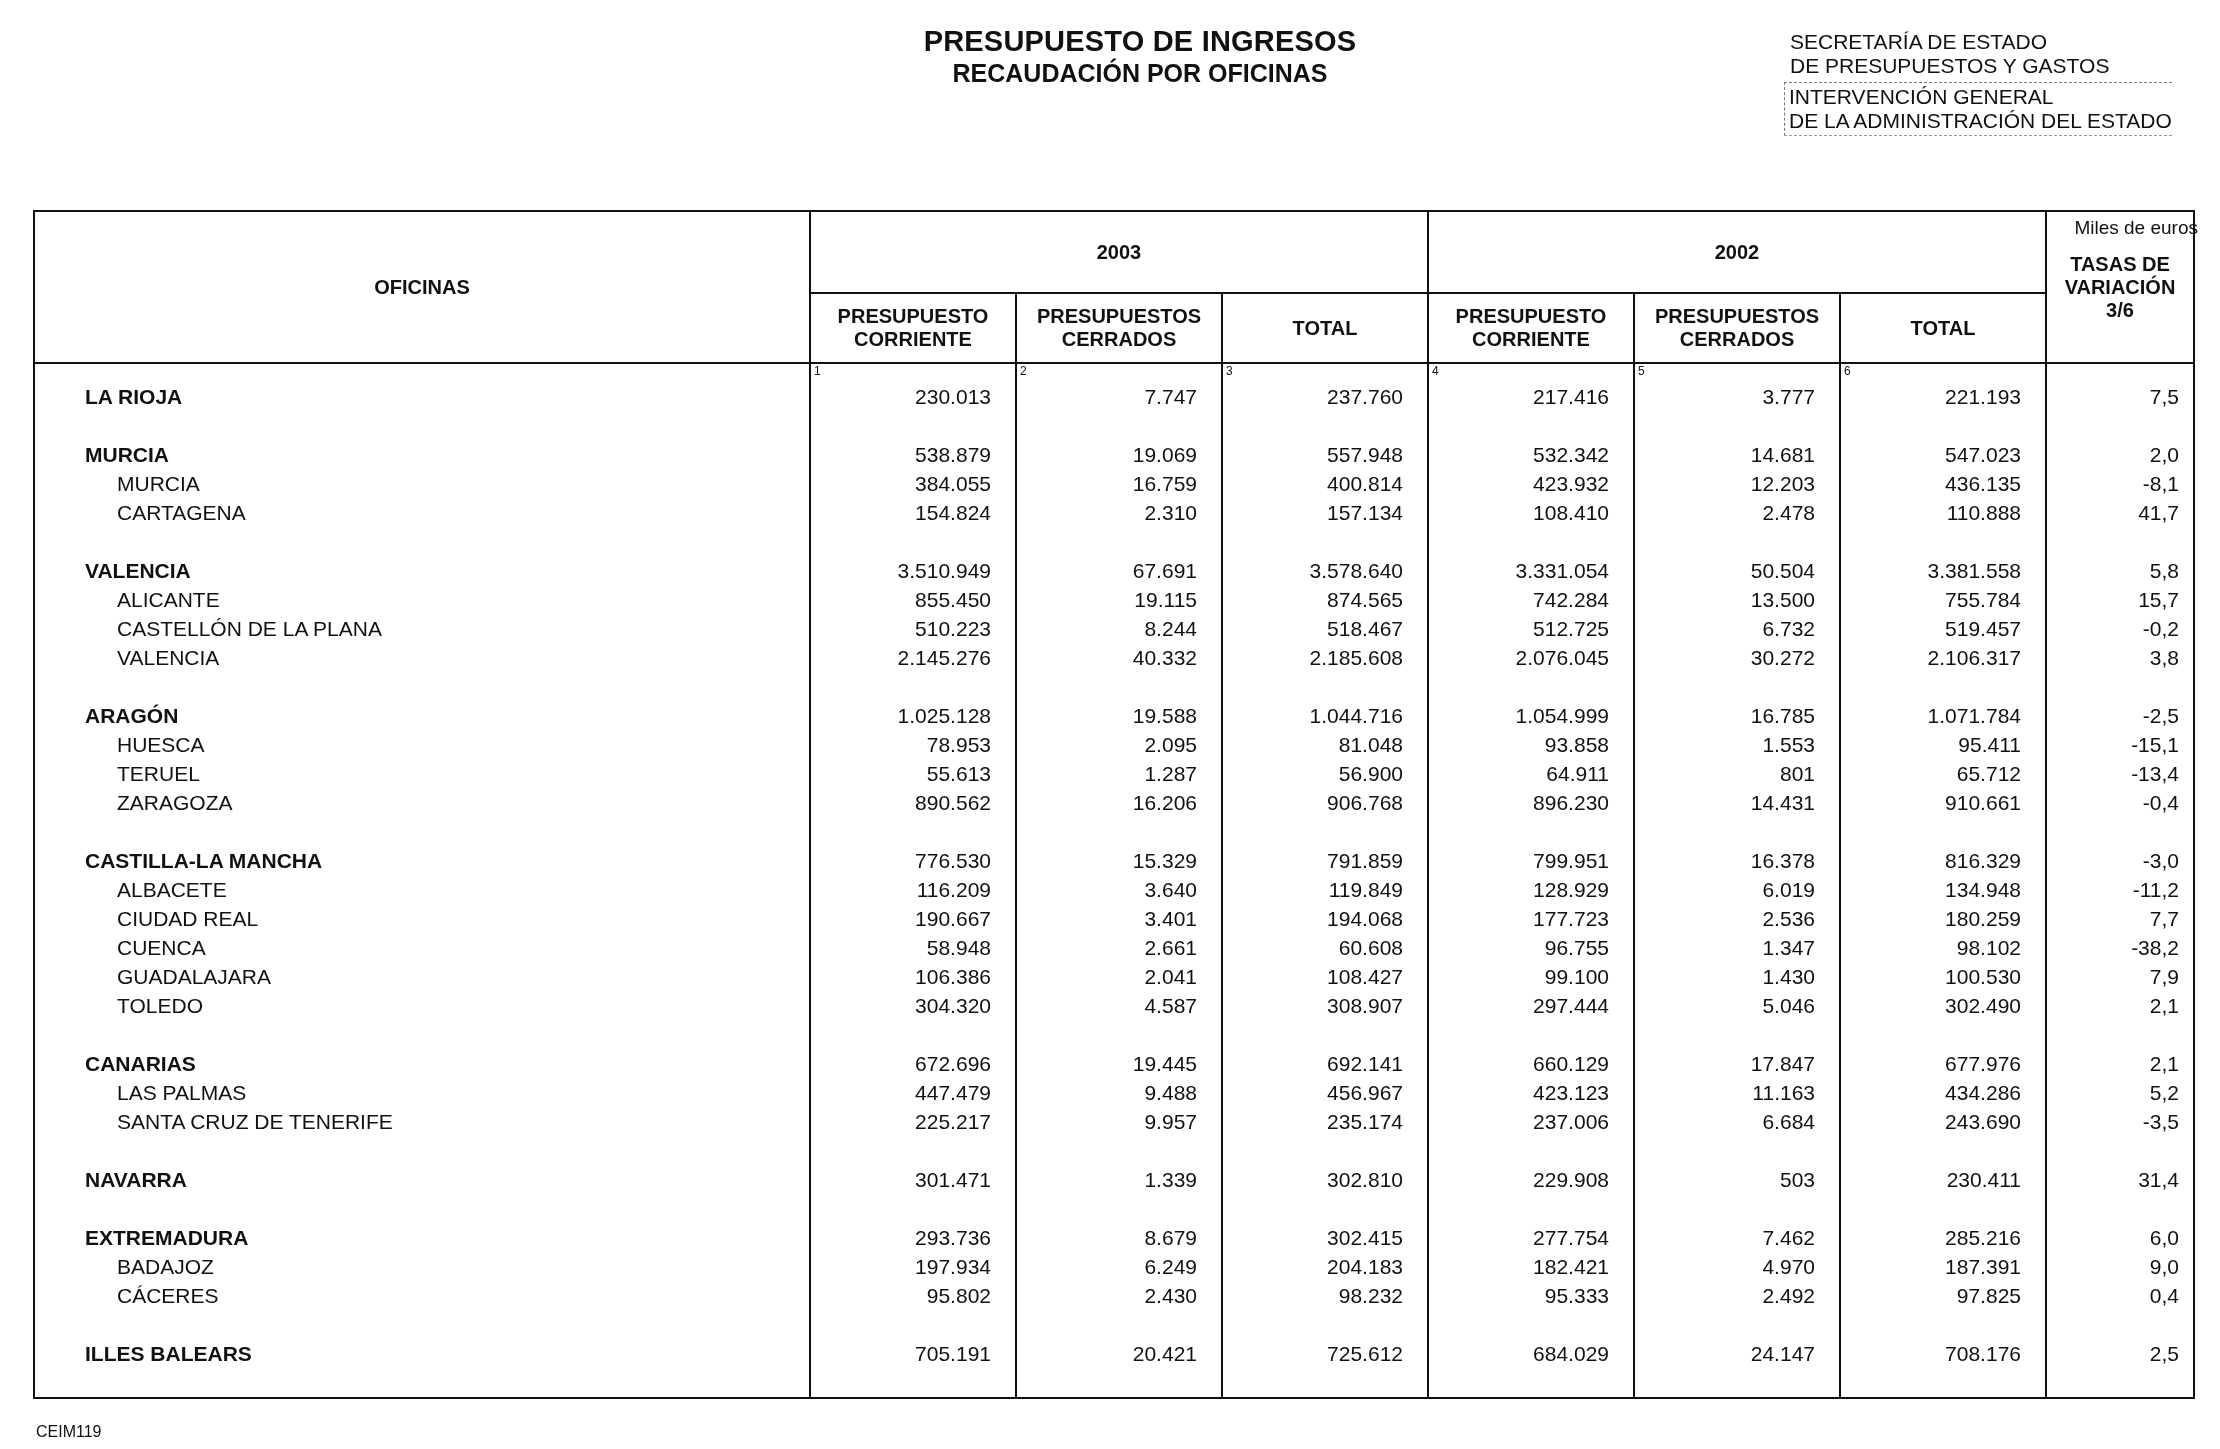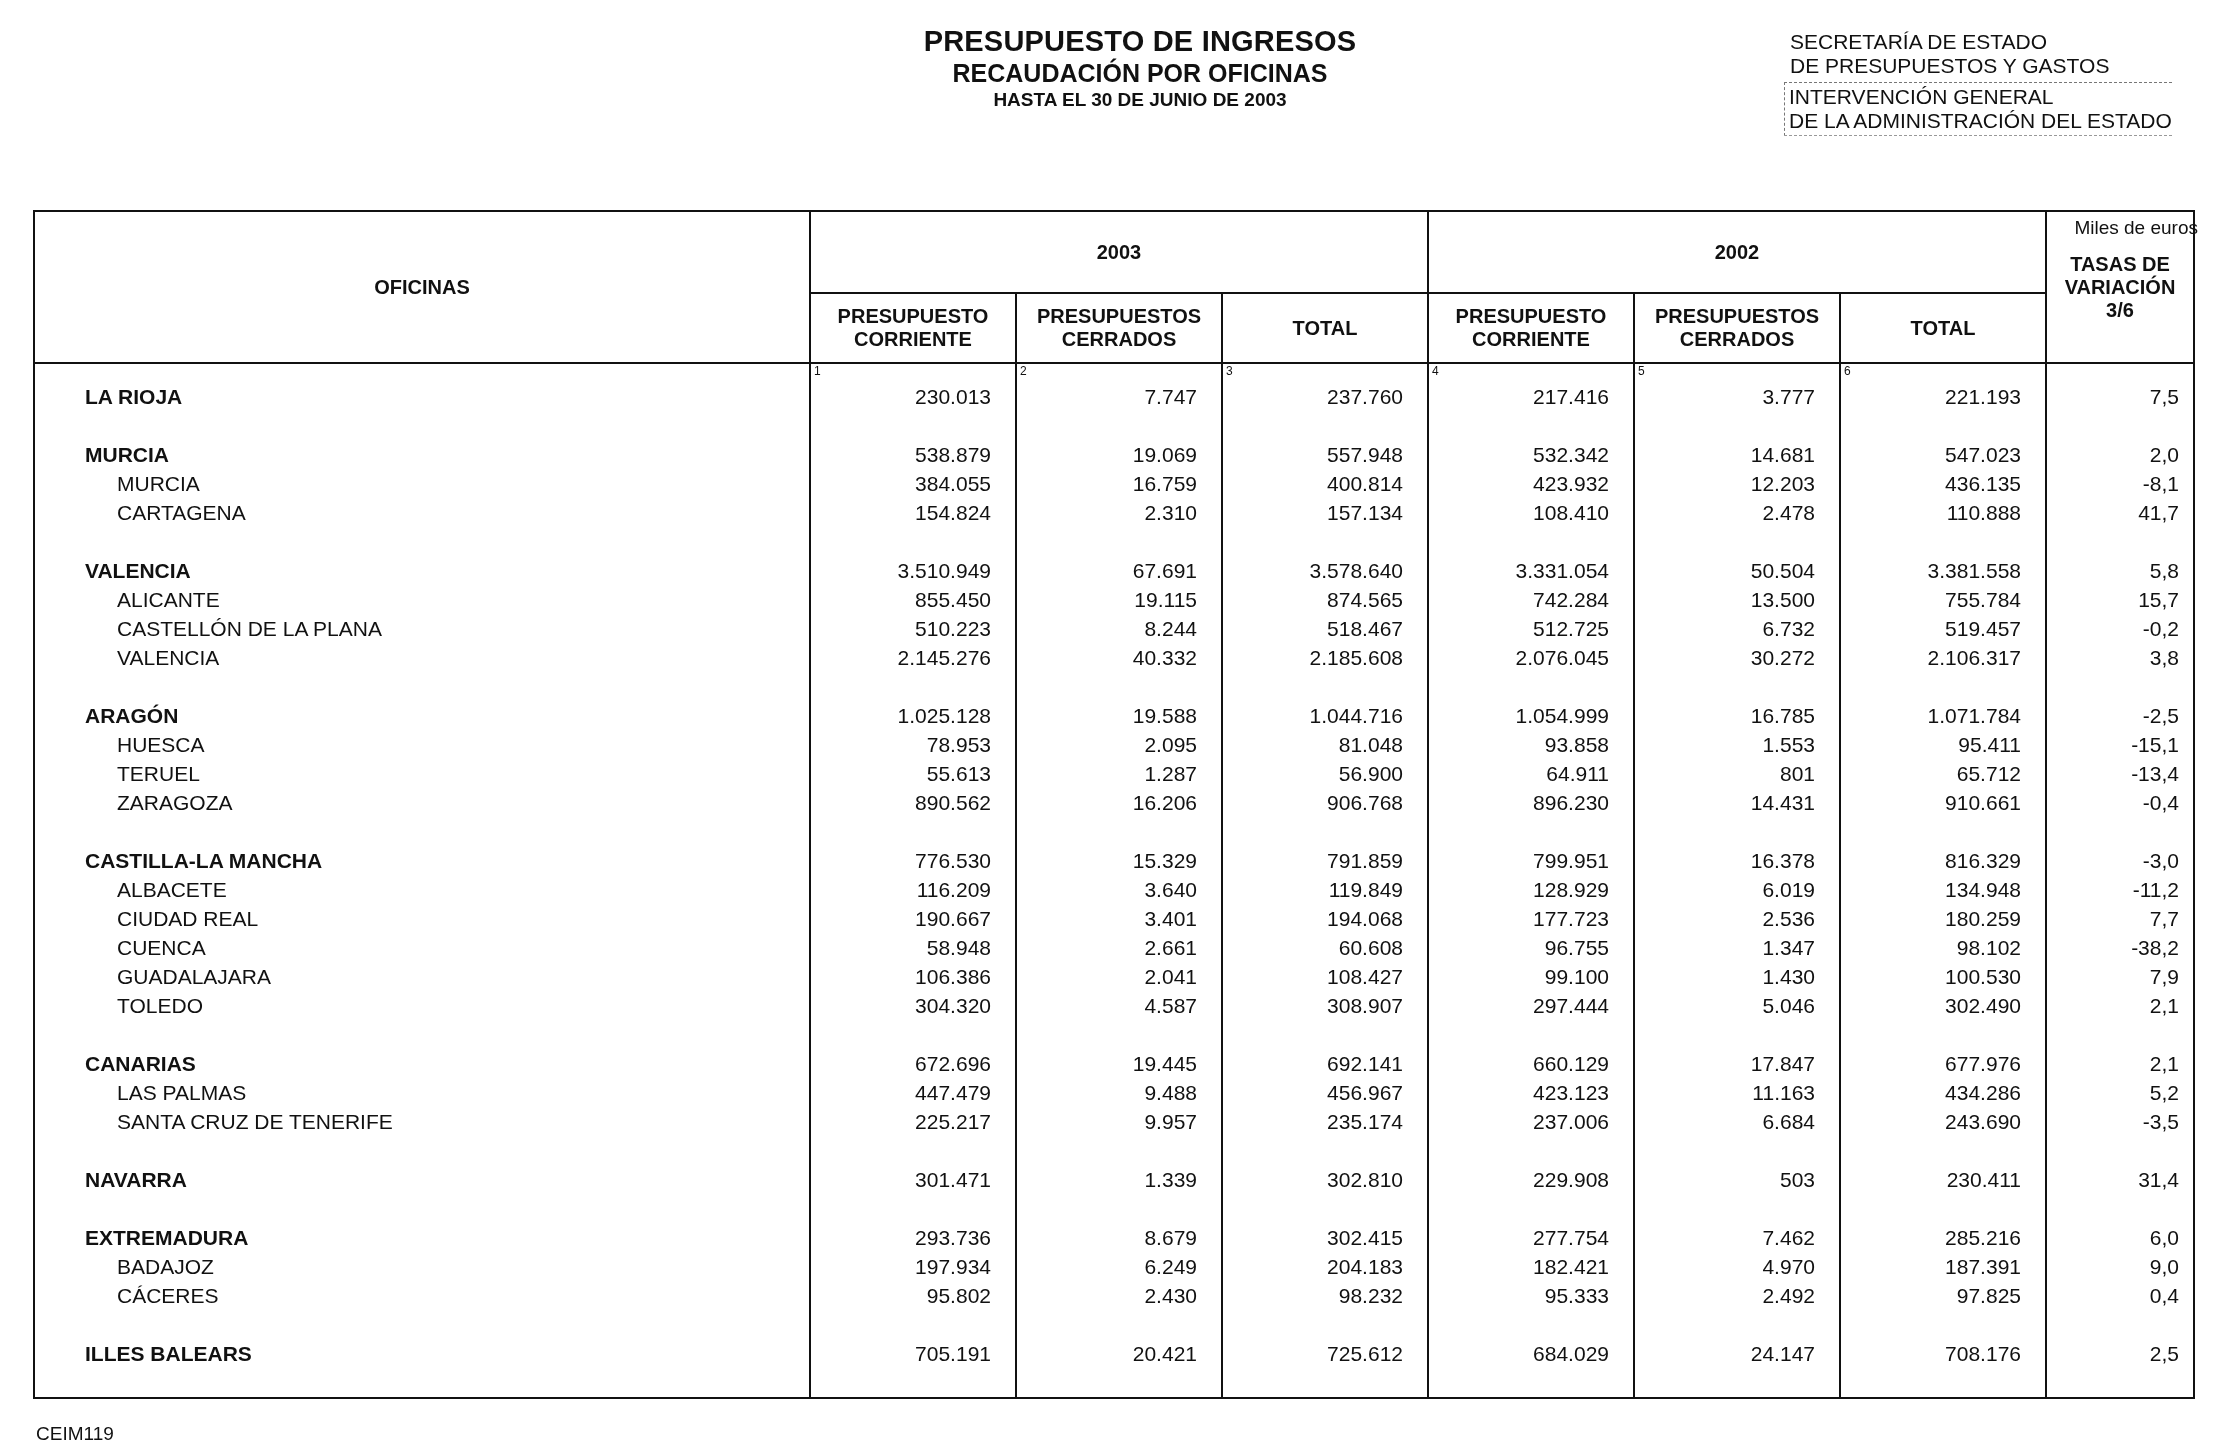--- a/index.html
+++ b/index.html
@@ -18,29 +18,28 @@
   thead th { border-top: 2px solid #111; border-bottom: 2px solid #111; font-weight: bold; font-size: 20px; text-align: center; vertical-align: middle; }
   tbody td { font-size: 21px; line-height: 29px; }
   tbody tr:last-child td { border-bottom: 2px solid #111; }
   td.name { padding-left: 50px; margin-top: 36px; }
   td.name.sub { padding-left: 82px; }
   td.name.main { font-weight: bold; }
   td.num { text-align: right; padding-right: 24px; }
   td.rate { text-align: right; padding-right: 14px; }
   tr.spacer td { height: 29px; }
   tr.idx td { height: 18px; font-size: 12px; line-height: 14px; vertical-align: top; padding-left: 3px; }
-  .footer { position: absolute; left: 36px; top: 1423px; font-size: 19px; }
+  .footer { position: absolute; left: 36px; top: 1423px; font-size: 16px; }
 </style>
 </head>
 <body>
 
 <div class="title-block">
   <div class="t1">PRESUPUESTO DE INGRESOS</div>
   <div class="t2">RECAUDACIÓN POR OFICINAS</div>
-  <div class="t3">HASTA EL 30 DE JUNIO DE 2003</div>
 </div>
 
 <div class="org-block">
   <div>SECRETARÍA DE ESTADO</div>
   <div>DE PRESUPUESTOS Y GASTOS</div>
   <div class="box">
     <div>INTERVENCIÓN GENERAL</div>
     <div>DE LA ADMINISTRACIÓN DEL ESTADO</div>
   </div>
 </div>

